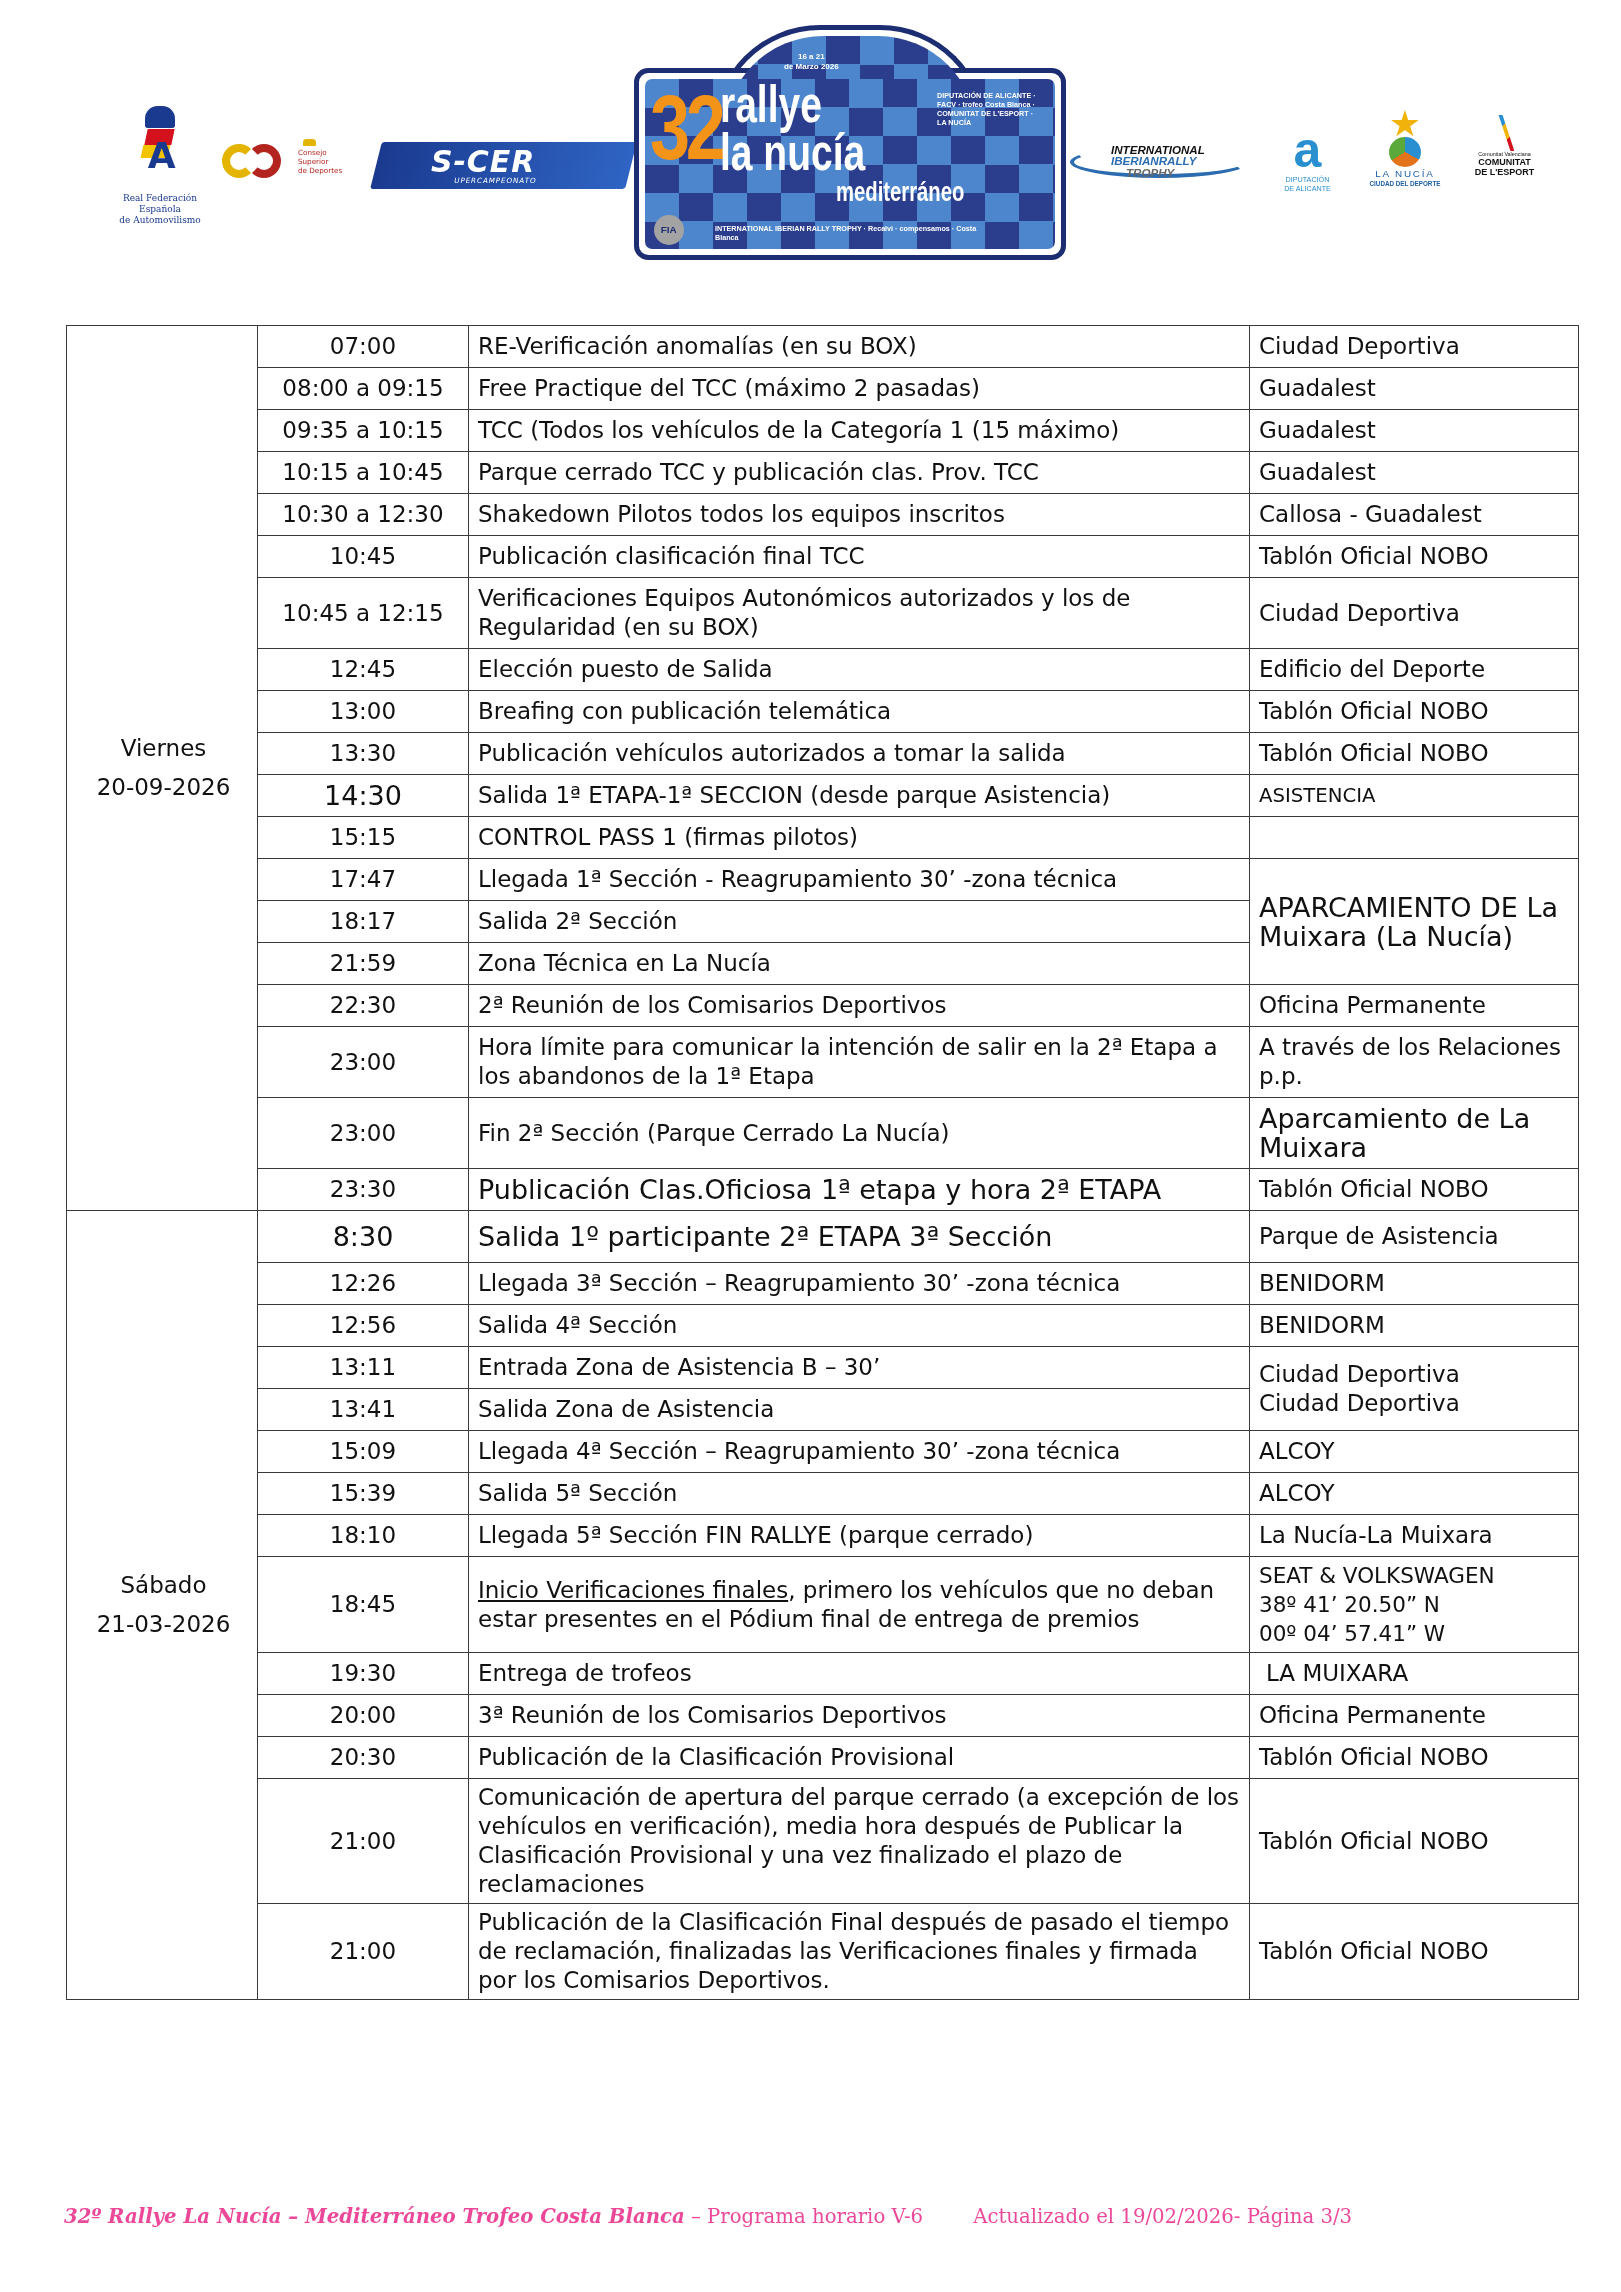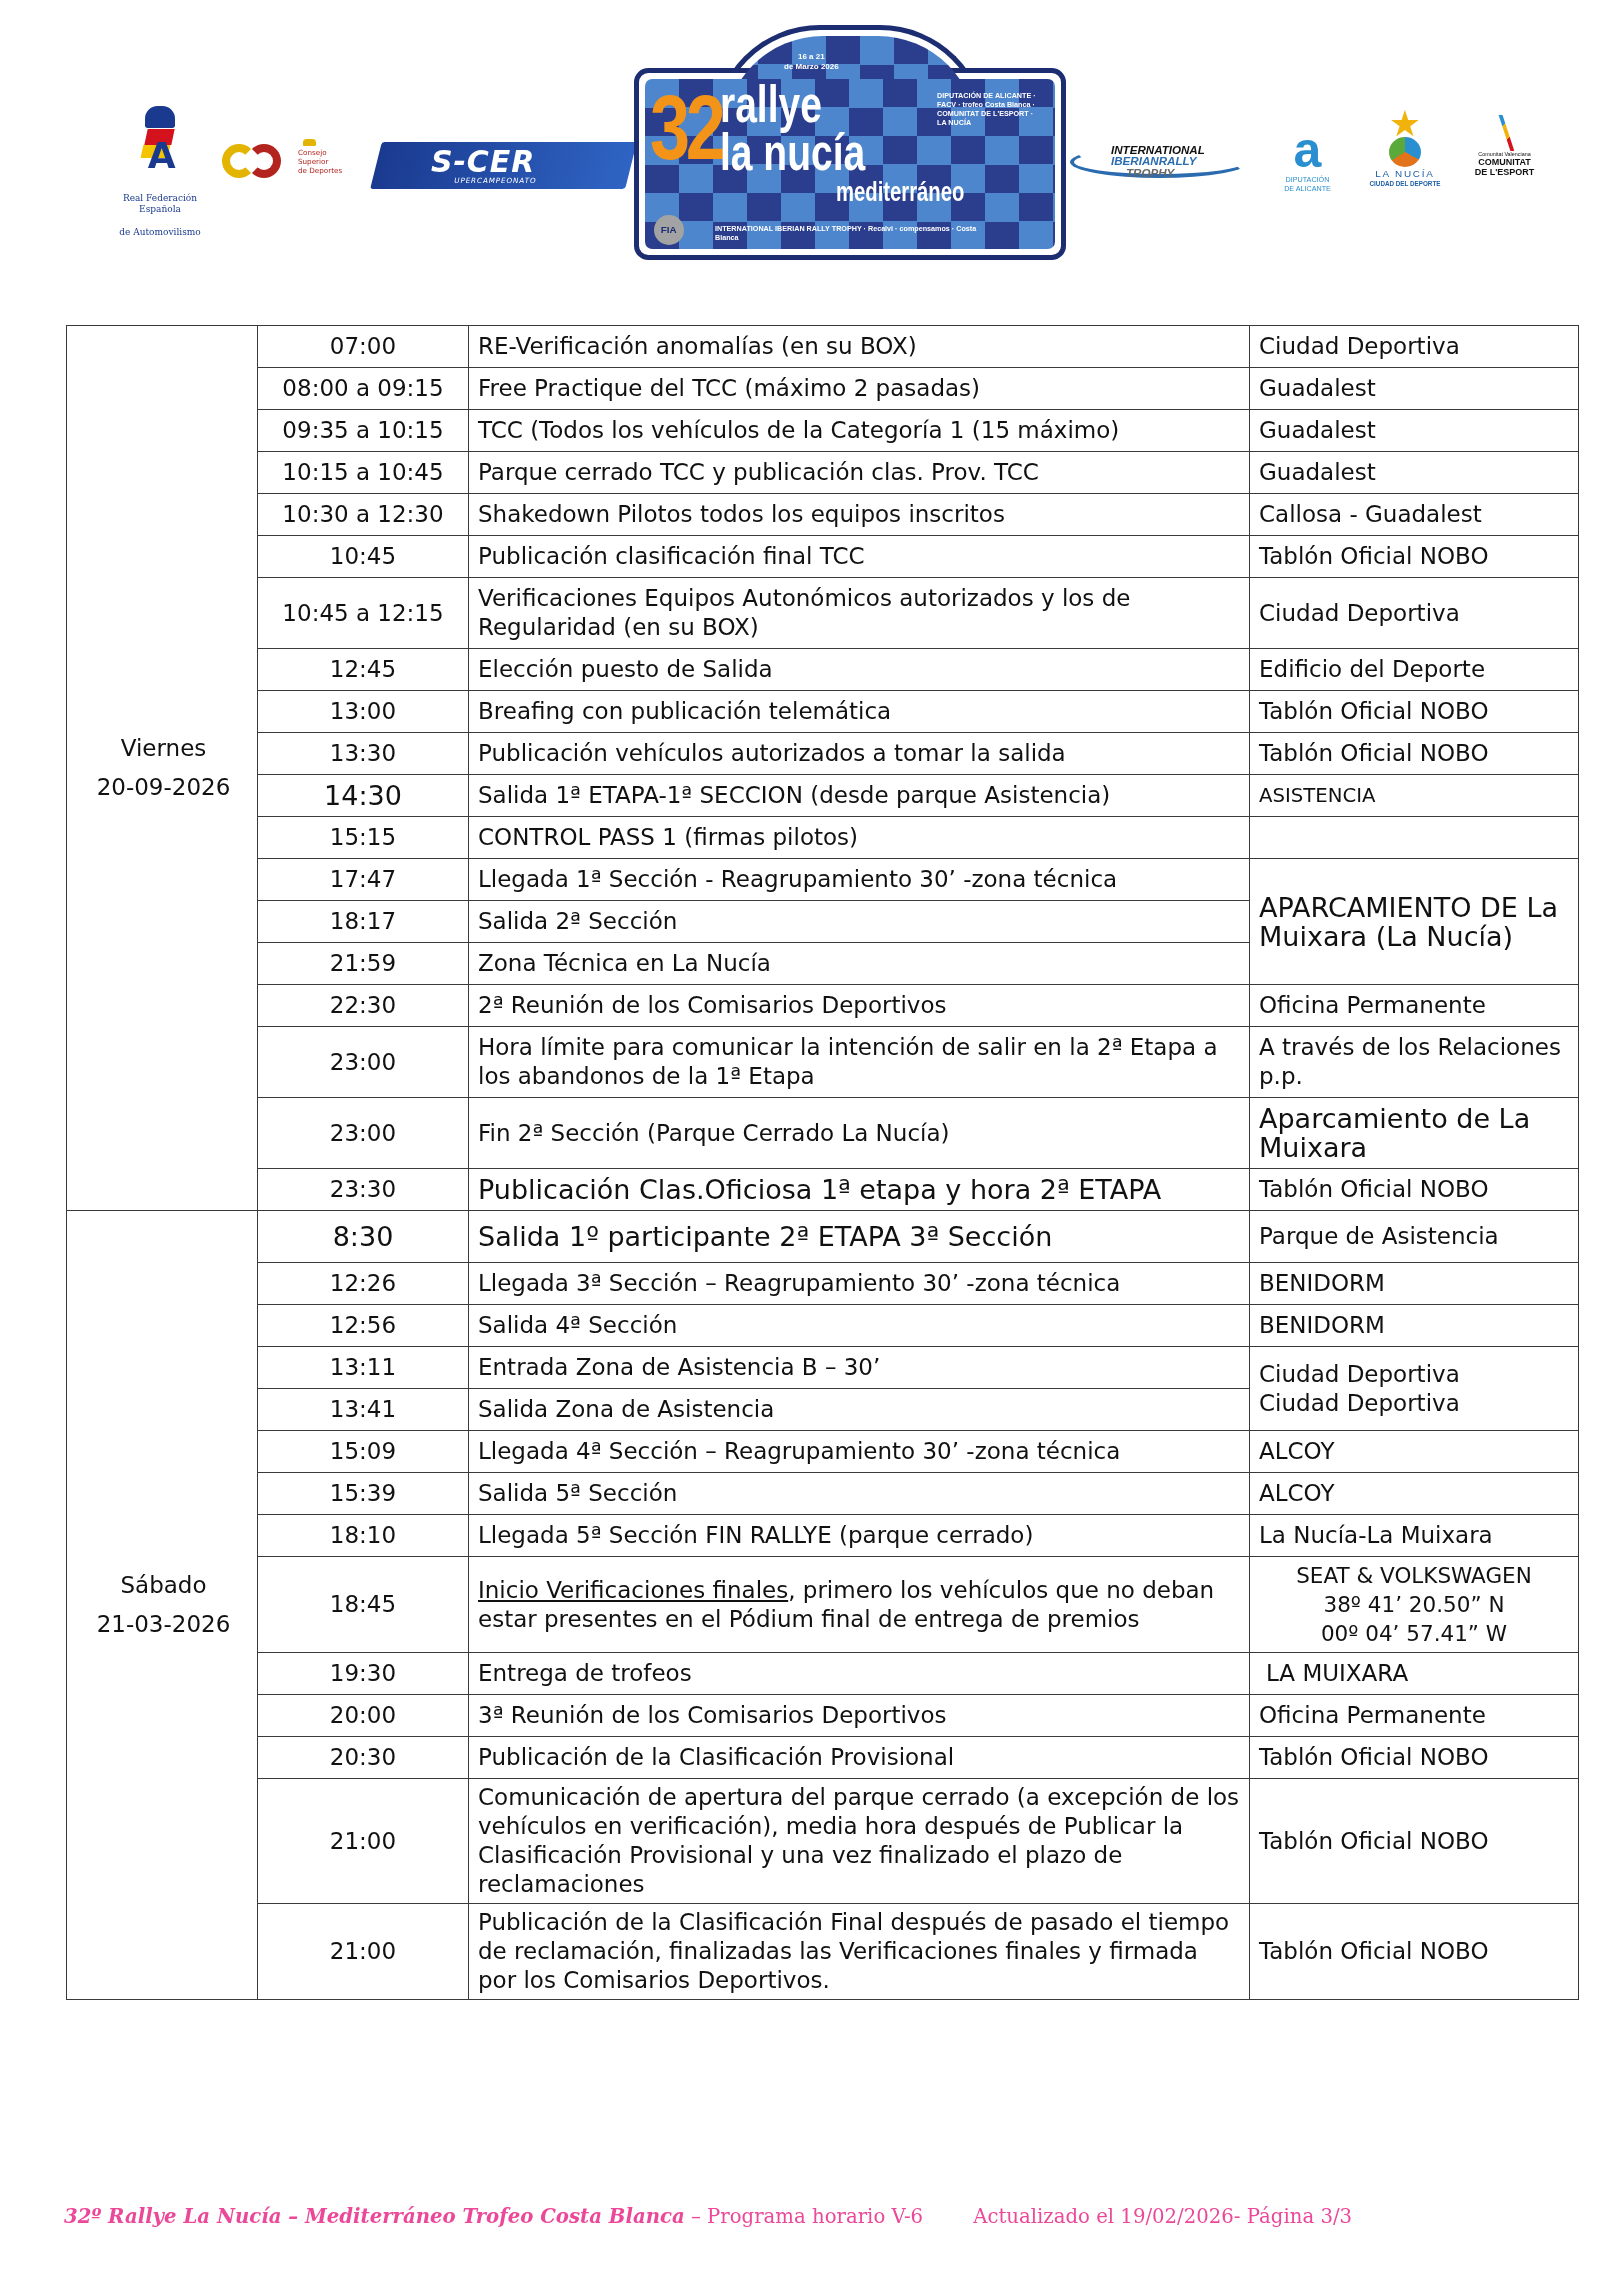--- a/index.html
+++ b/index.html
@@ -66,21 +66,21 @@
 
   
   table.sched { position: absolute; left: 66px; top: 325px; width: 1512px; border-collapse: collapse; table-layout: fixed; }
   table.sched td { border: 1.8px solid #3a3a3a; font-family: "DejaVu Sans", sans-serif; font-size: 23px; line-height: 29px; padding: 0 9px; vertical-align: middle; color: #111; }
   table.sched td.day { text-align: center; width: 173px; font-size: 23px; line-height: 39px; padding-left: 12px; }
   table.sched td.time { text-align: center; width: 193px; padding: 0 3.6px; }
   table.sched td.act { width: 747px; }
   table.sched td.loc { width: 325px; }
   table.sched td.big { font-size: 27px; }
   table.sched td.small { font-size: 19.7px; }
-  table.sched td.center { text-align: center; }
+  table.sched td.center { }
   .u { text-decoration: underline; }
   tr.h1 td { height: 41px; }
   tr.h2 td { height: 70px; }
   tr.h3 td { height: 95px; }
   tr.h4 td { height: 124px; }
 
   .footer { position: absolute; left: 64px; top: 2205px; font-family: "DejaVu Serif", serif; font-size: 19.7px; color: #ec4899; white-space: pre; }
   .footer .bi { font-weight: bold; font-style: italic; }
 </style>
 </head>
@@ -88,21 +88,21 @@
 
 <div class="header">
   <div class="logo rfeda">
     <div class="crown"></div>
     <div class="mark">
       <div class="red"></div>
         <div class="yel"></div>
         <div class="a">A</div>
     </div>
     <div class="cap">Real Federación Española</div>
-    <div class="cap" style="margin-top:12px">de Automovilismo</div>
+    <div class="cap" style="margin-top:0">de Automovilismo</div>
   </div>
 
   <div class="logo csd">
     <div class="c1"></div>
     <div class="c2"></div>
     <div class="crown2"></div>
     <div class="txt">
       <div>Consejo</div>
       <div>Superior</div>
       <div>de Deportes</div>

